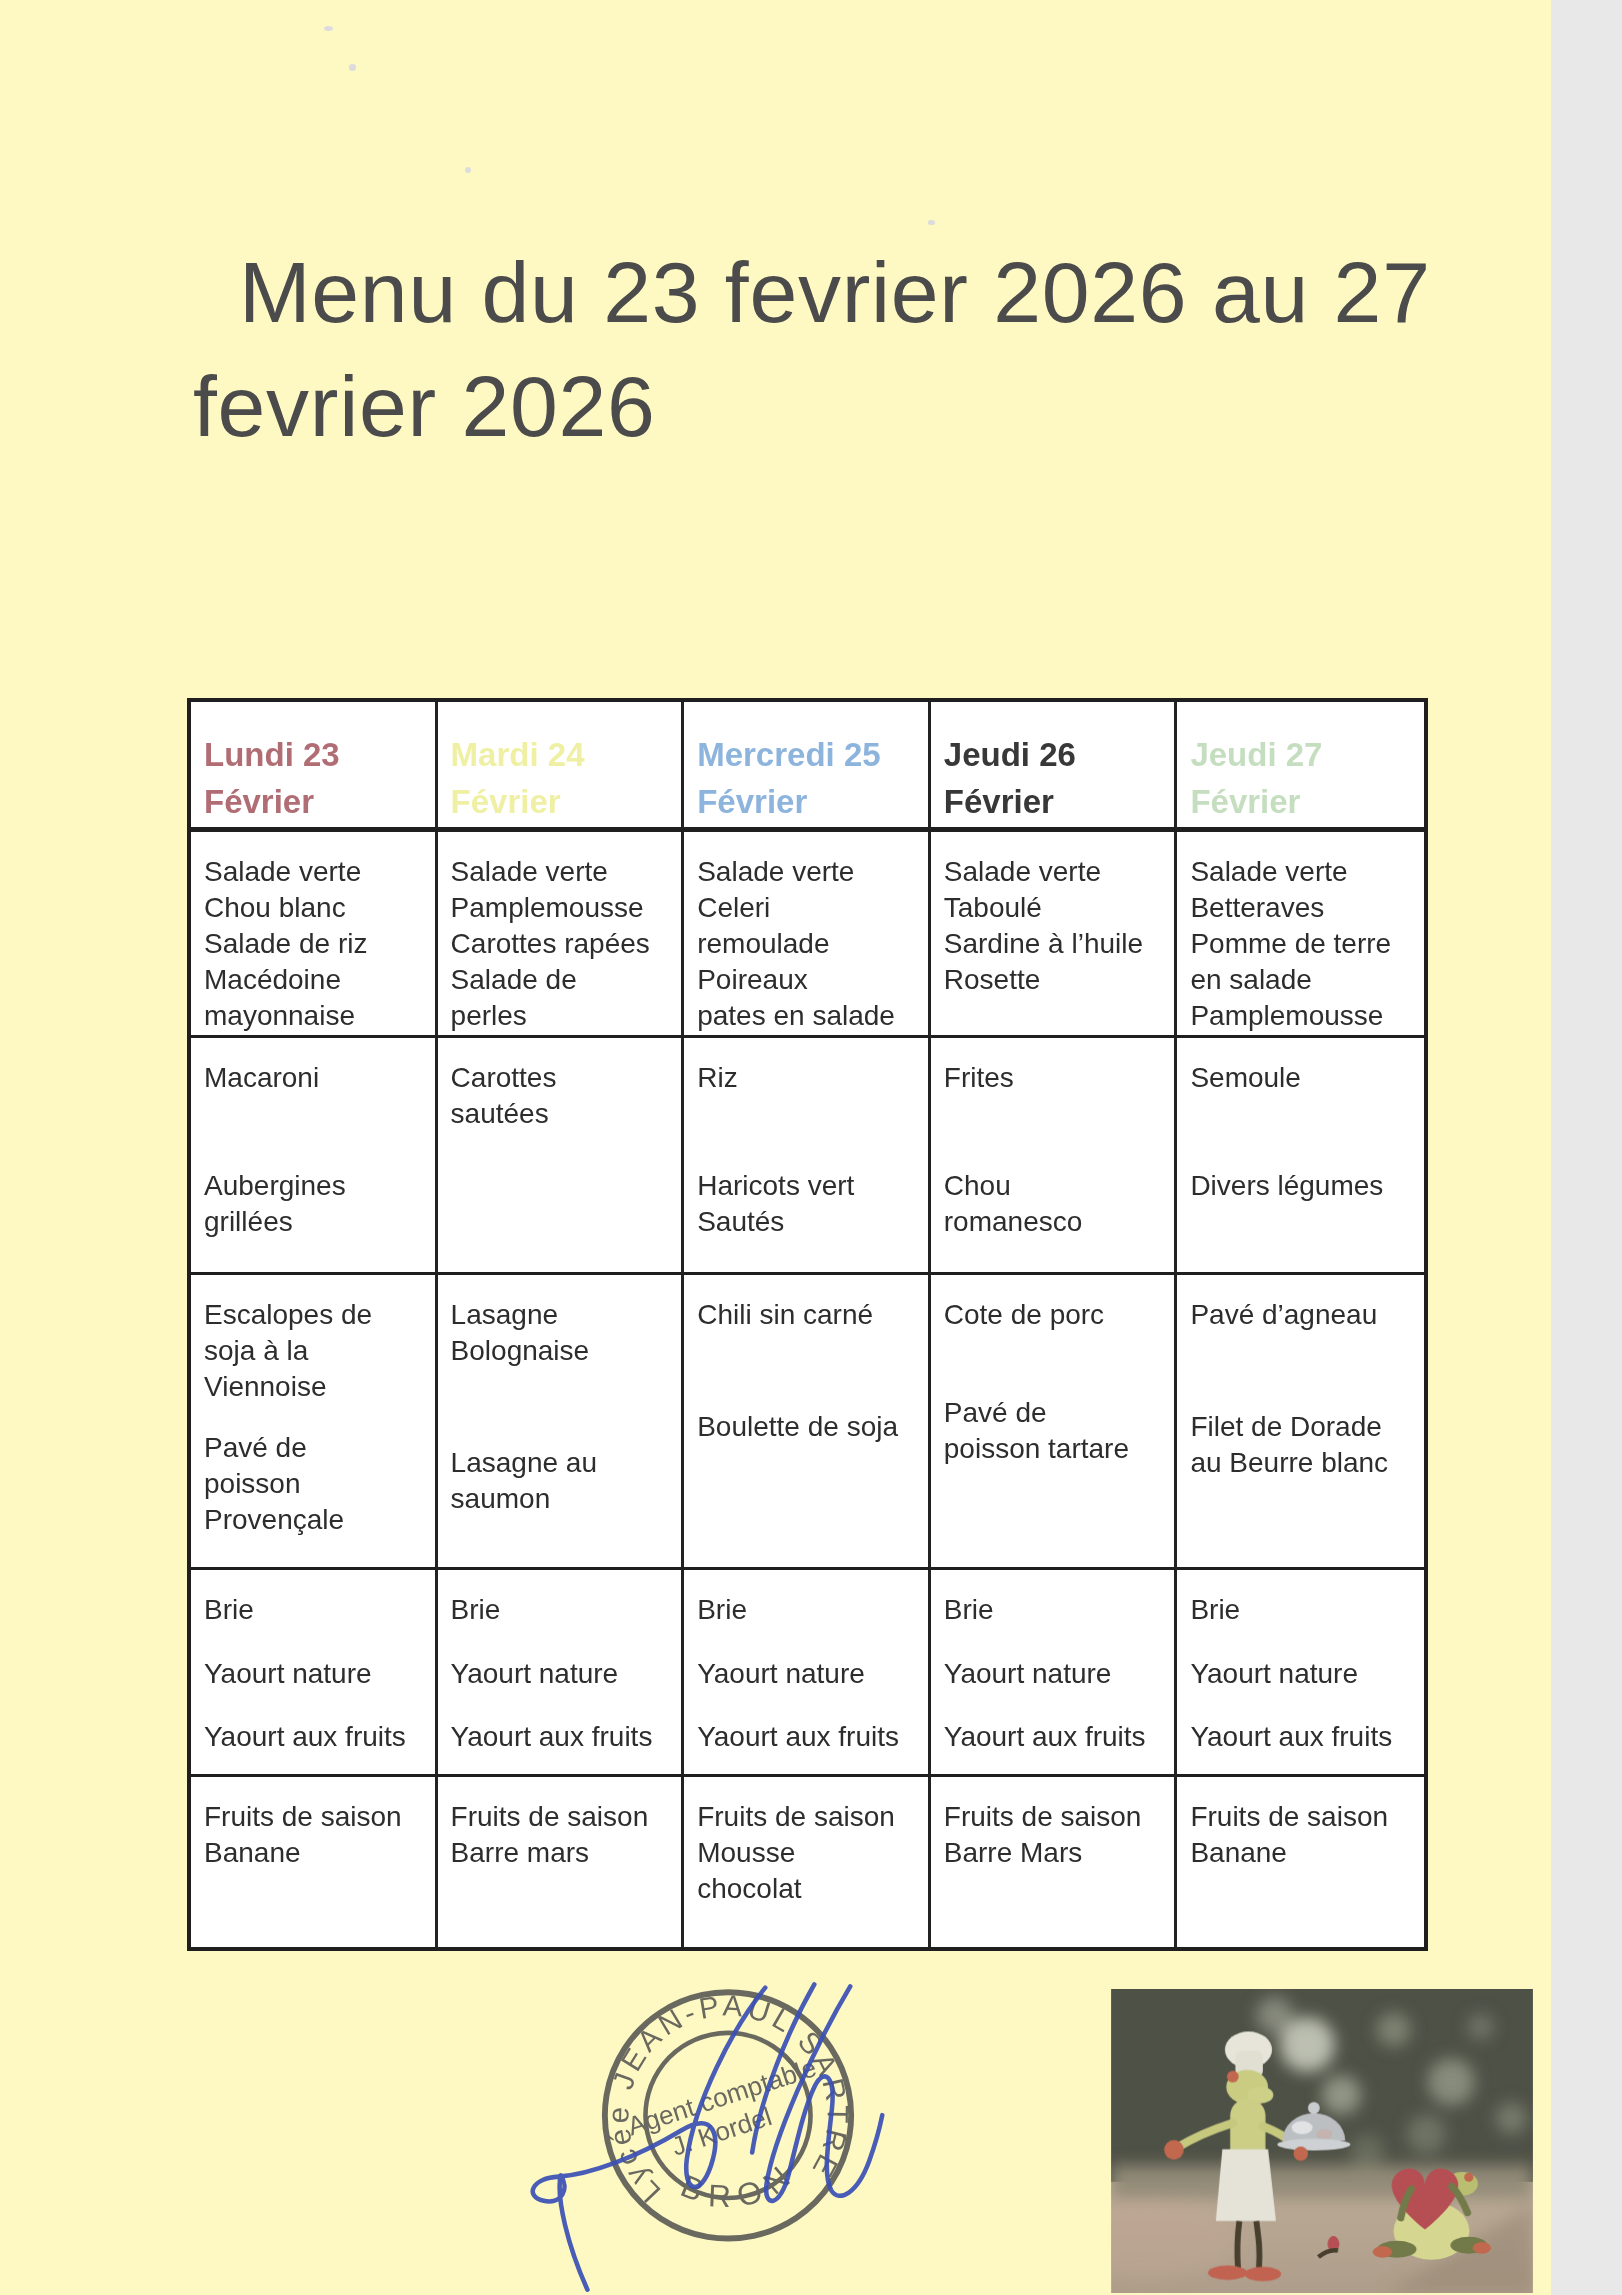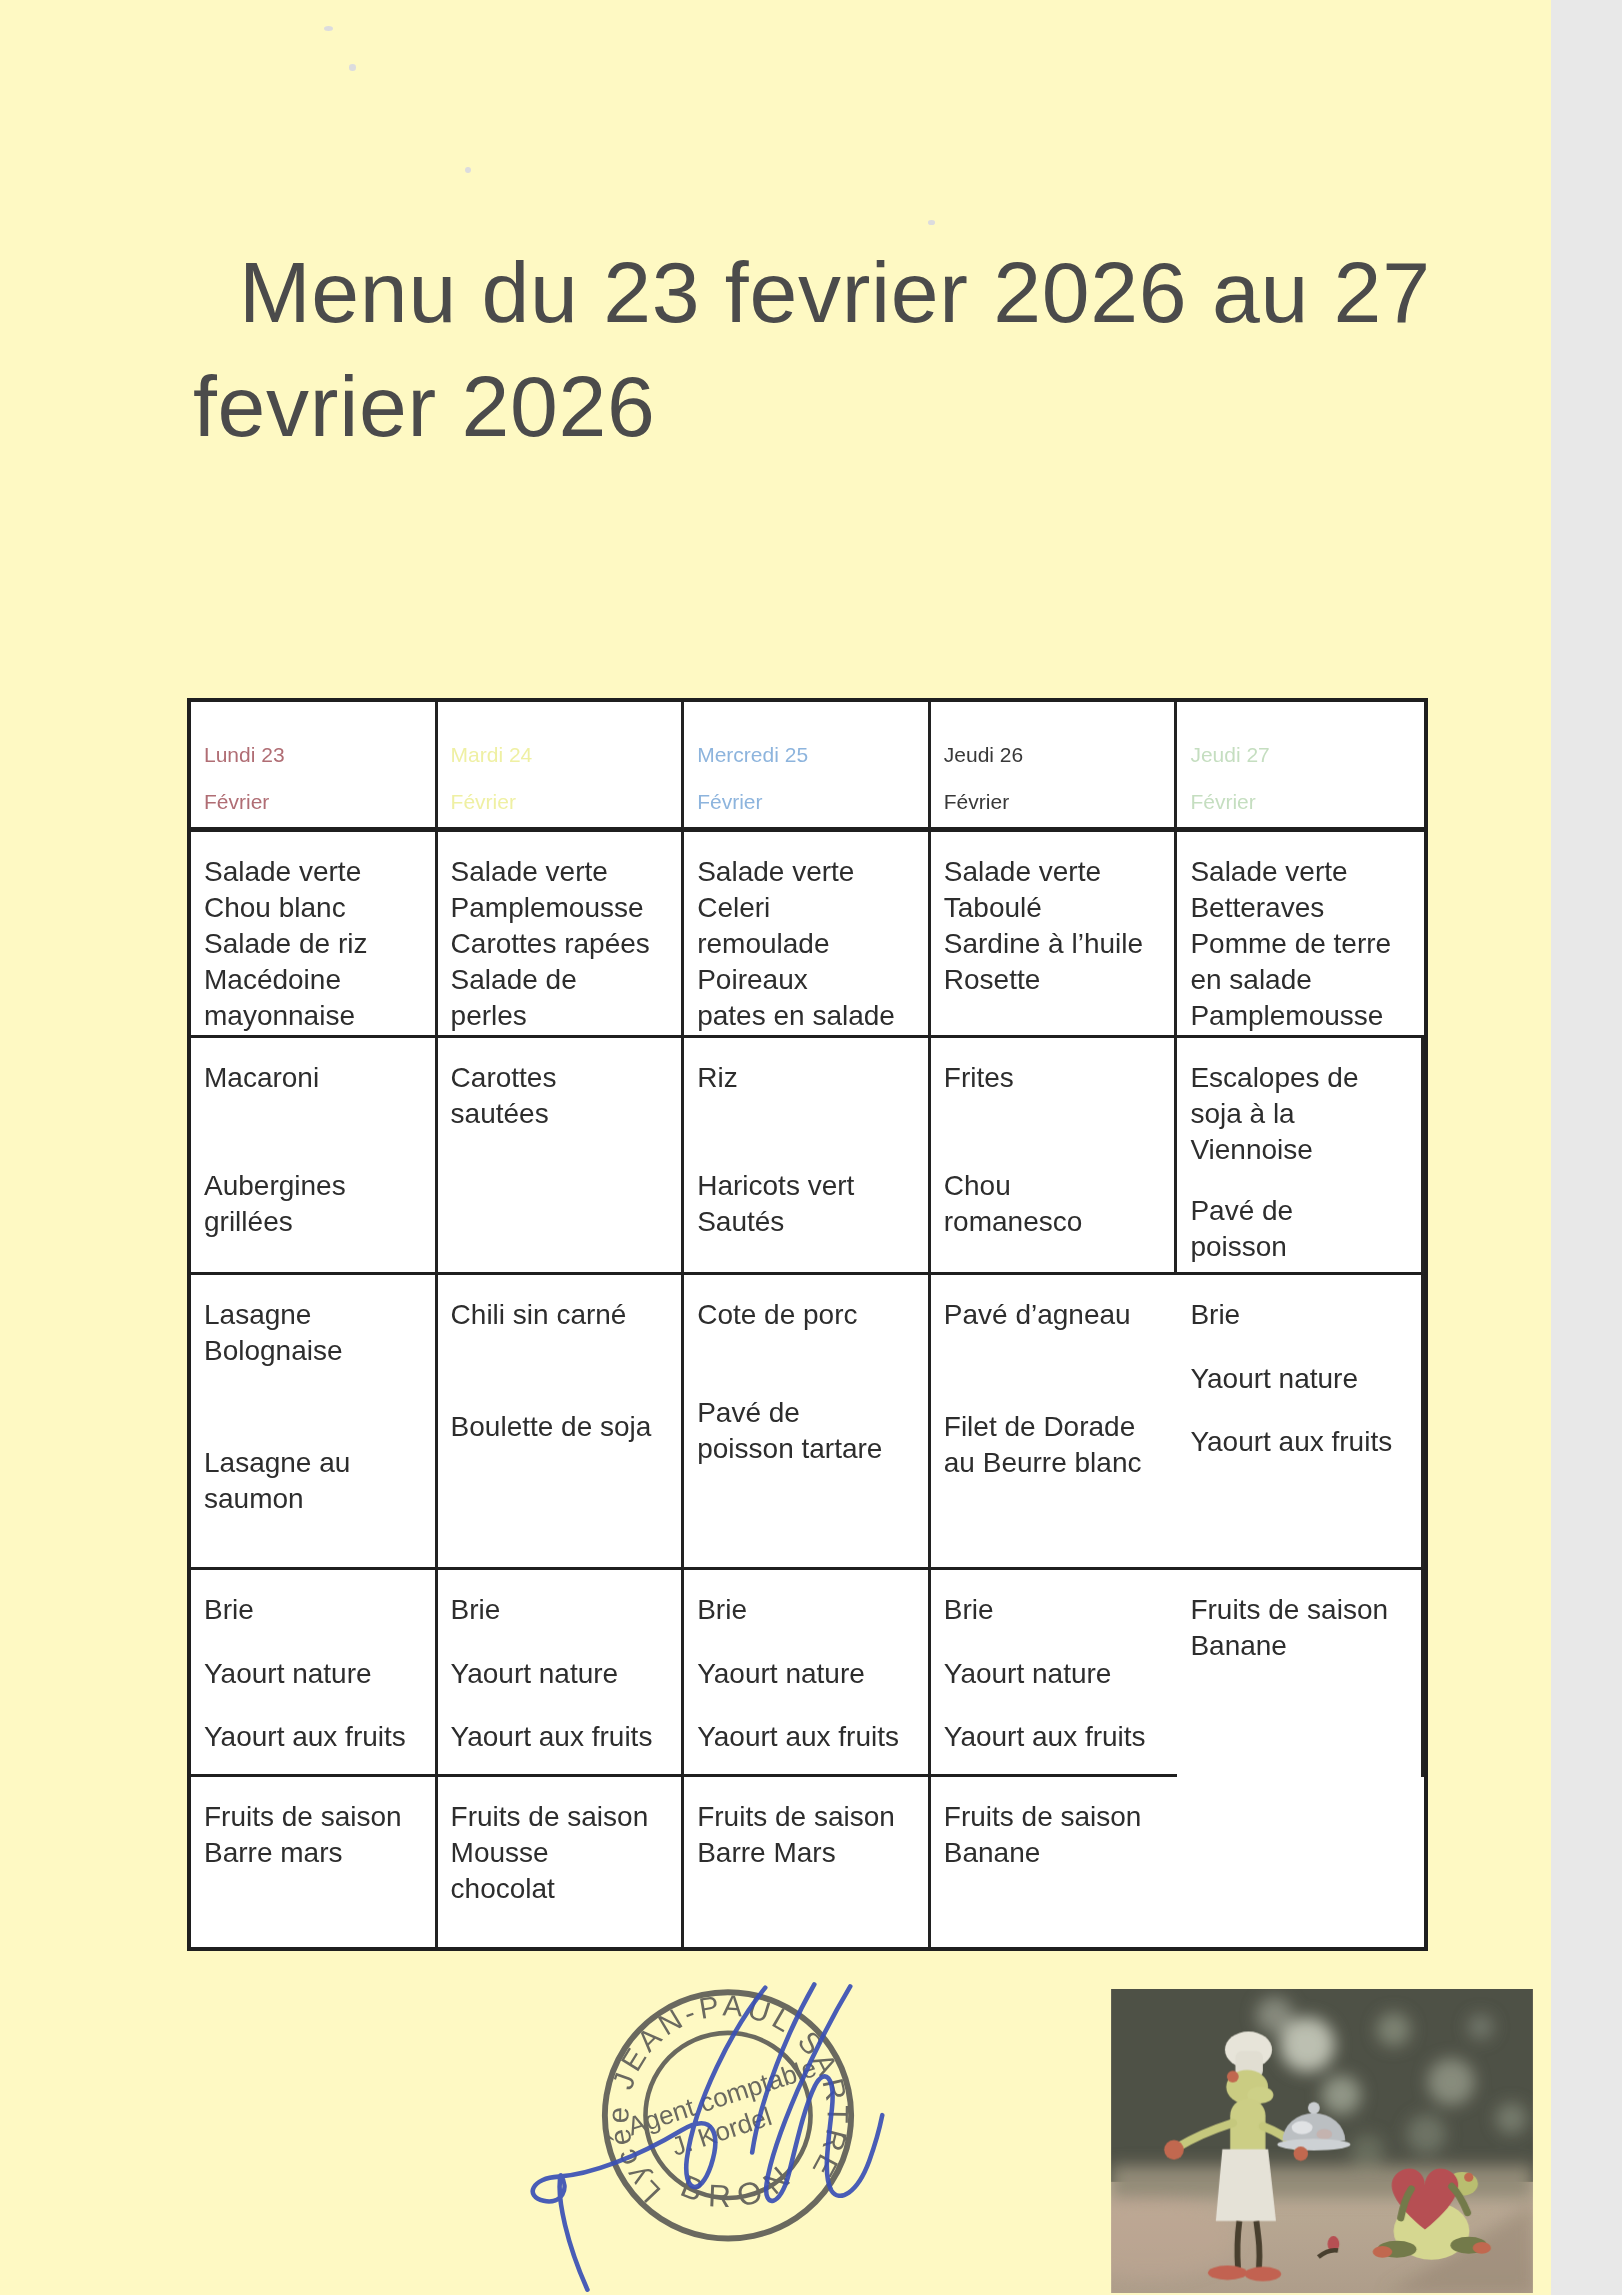--- a/index.html
+++ b/index.html
@@ -18,21 +18,21 @@
     border:4.6px solid #1f1f1f; background:#fff;
     display:grid; grid-template-columns:repeat(5,1fr);
     grid-template-rows:130px 206px 237px 295px 207px 170px;
   }
   .cell { border-right:3.3px solid #222; border-bottom:3.9px solid #1f1f1f;
           padding:22px 7.9px 0 13px; font-size:28px; line-height:36px;
           color:#2d2d2d; overflow:hidden; }
   .cell.lastcol { border-right:none; }
   .cell.lastrow { border-bottom:none; }
   .cell.head { padding-top:29px; border-bottom:5.2px solid #1f1f1f; }
-  .day { font-size:21px; line-height:47px; font-weight:400; }
+  .day { font-size:33px; line-height:47px; font-weight:700; }
   .pre { white-space:pre-line; }
   .g110 { margin-top:72px; }
   .g38  { margin-top:25px; }
   .g140 { margin-top:76px; }
   .g94  { margin-top:62px; }
   .g42  { margin-top:27.5px; }
   .g48  { }
 
   
   .stamp     { position:absolute; left:561px; top:1966px; }
@@ -126,20 +126,24 @@
     </div>
     <div class="cell">
       <div class="pre">Riz</div>
       <div class="pre g110">Haricots vert
 Sautés</div>
     </div>
     <div class="cell">
       <div class="pre">Frites</div>
       <div class="pre g110">Chou
 romanesco</div>
+    </div>
+    <div class="cell lastcol">
+      <div class="pre">Semoule</div>
+      <div class="pre g110">Divers légumes</div>
     </div>
 
     <div class="cell">
       <div class="pre">Escalopes de
 soja à la
 Viennoise</div>
       <div class="pre g38">Pavé de
 poisson
 Provençale</div>
     </div>

